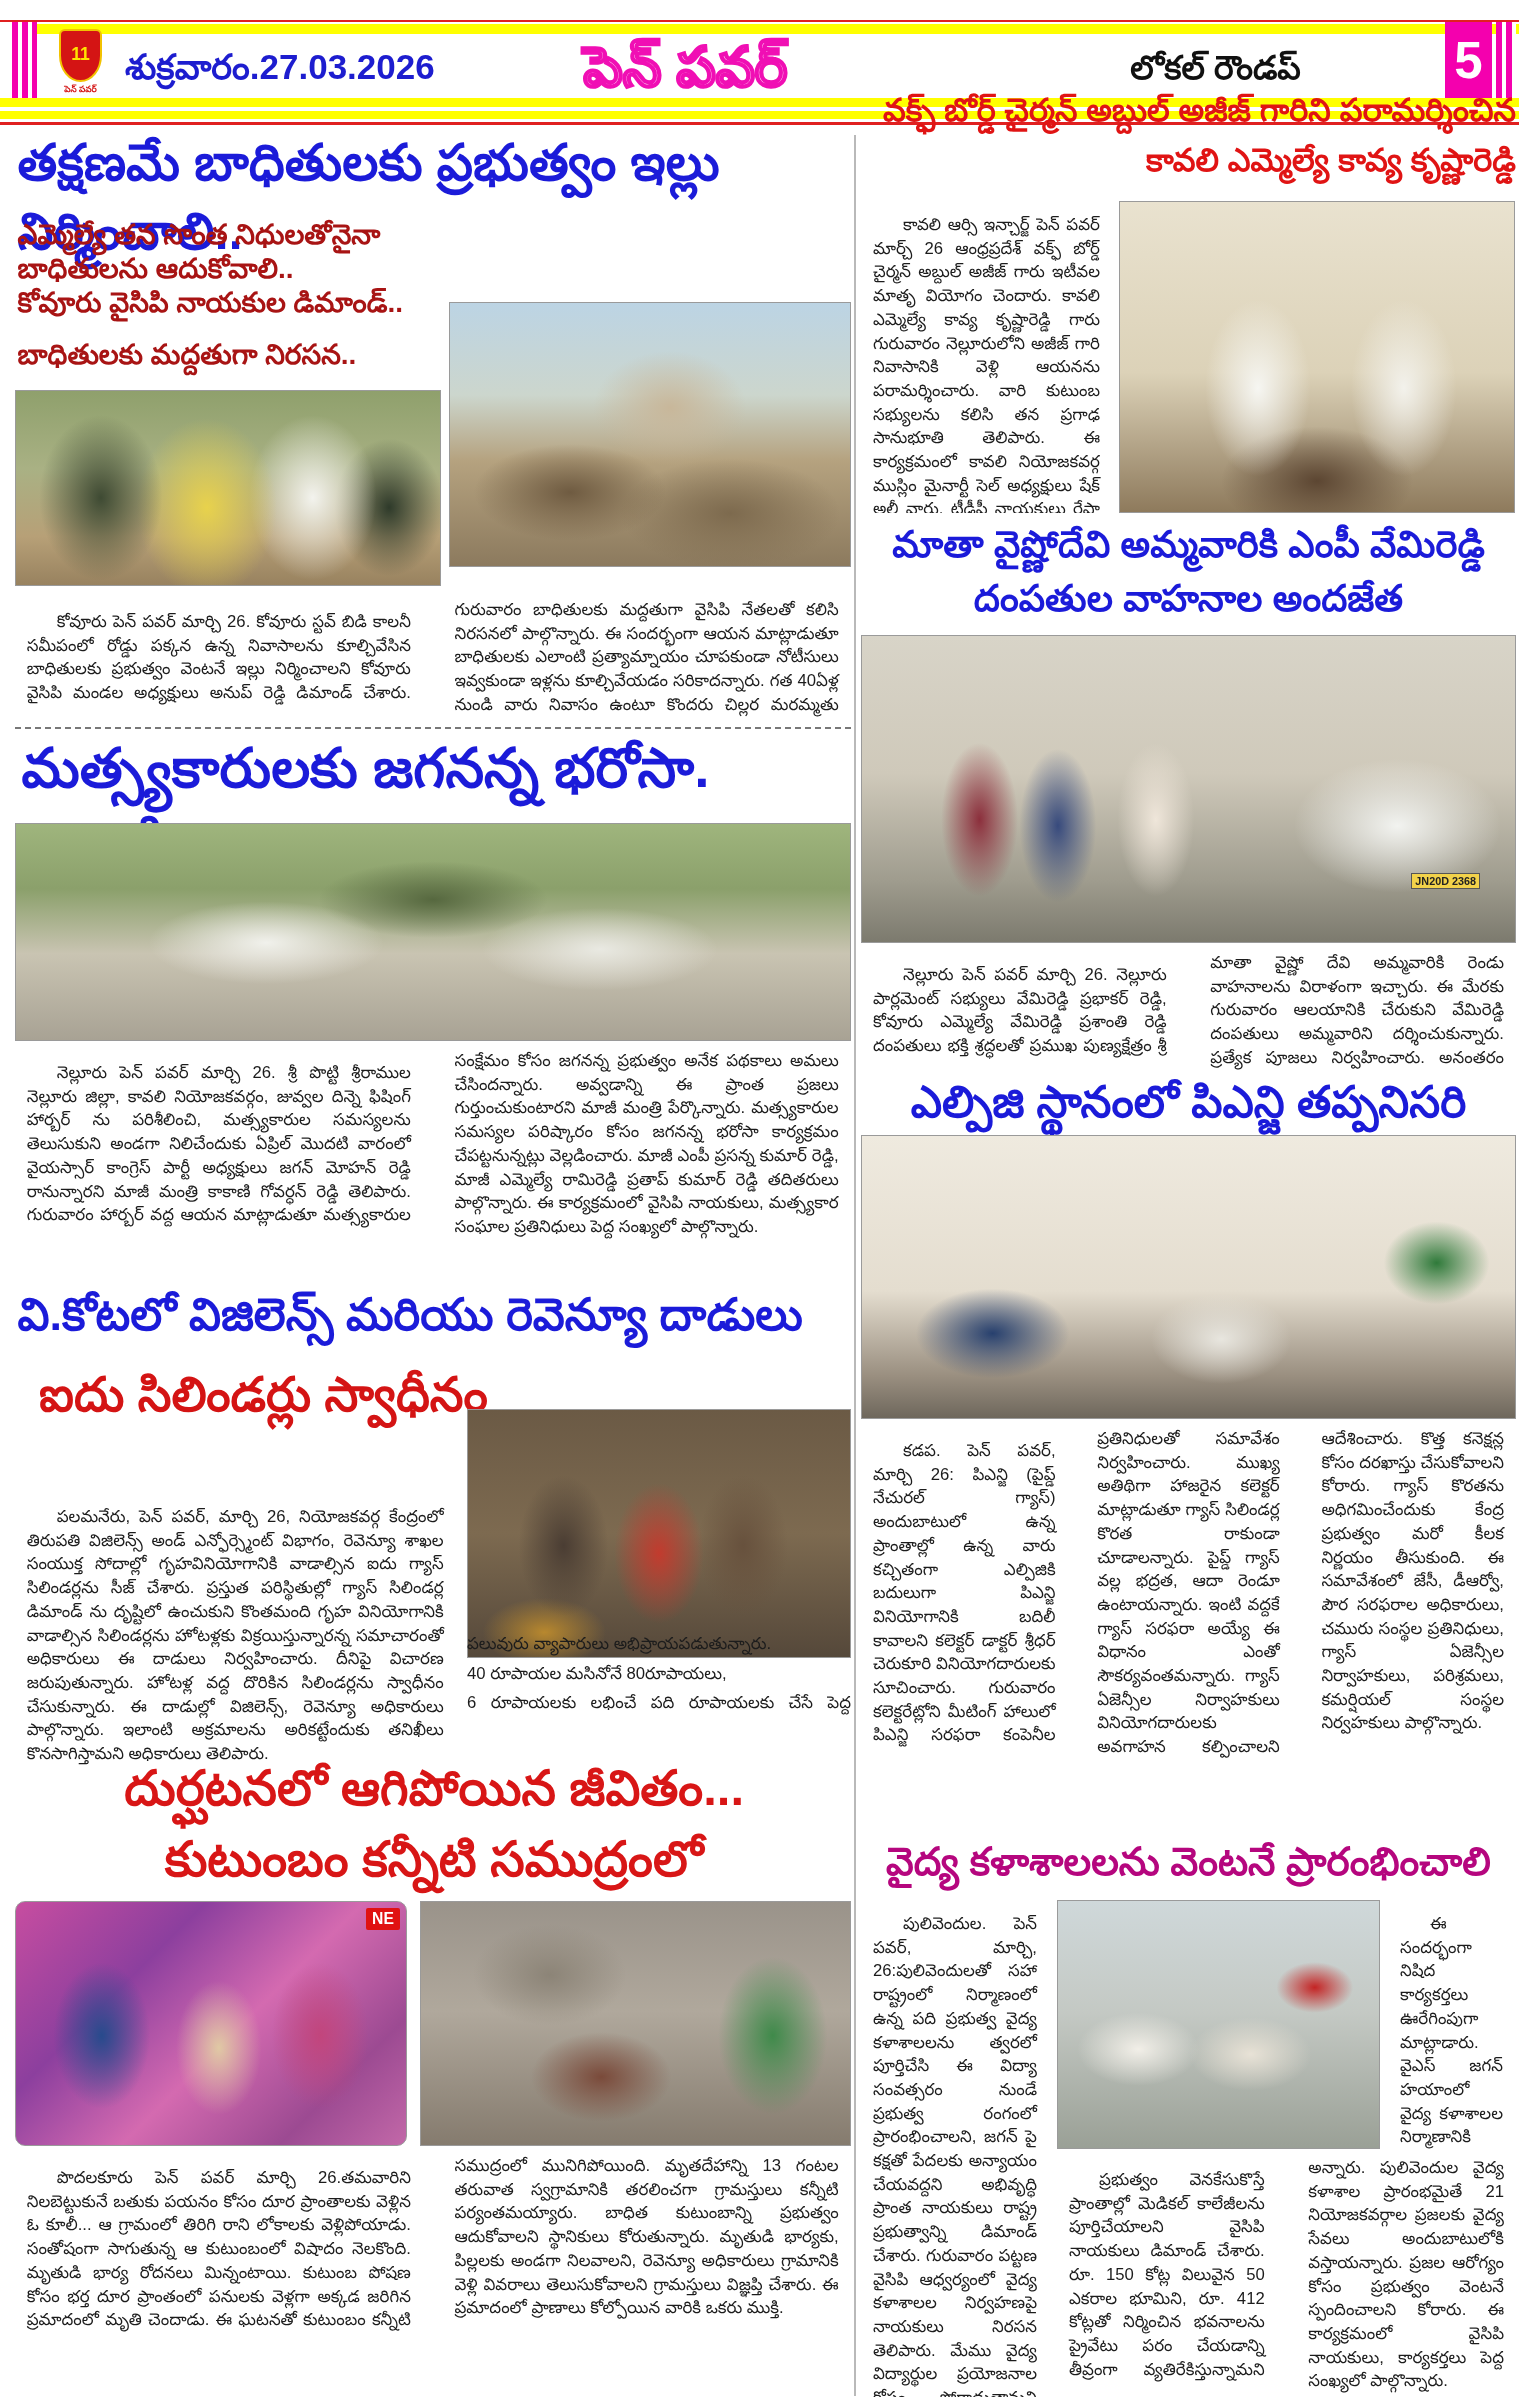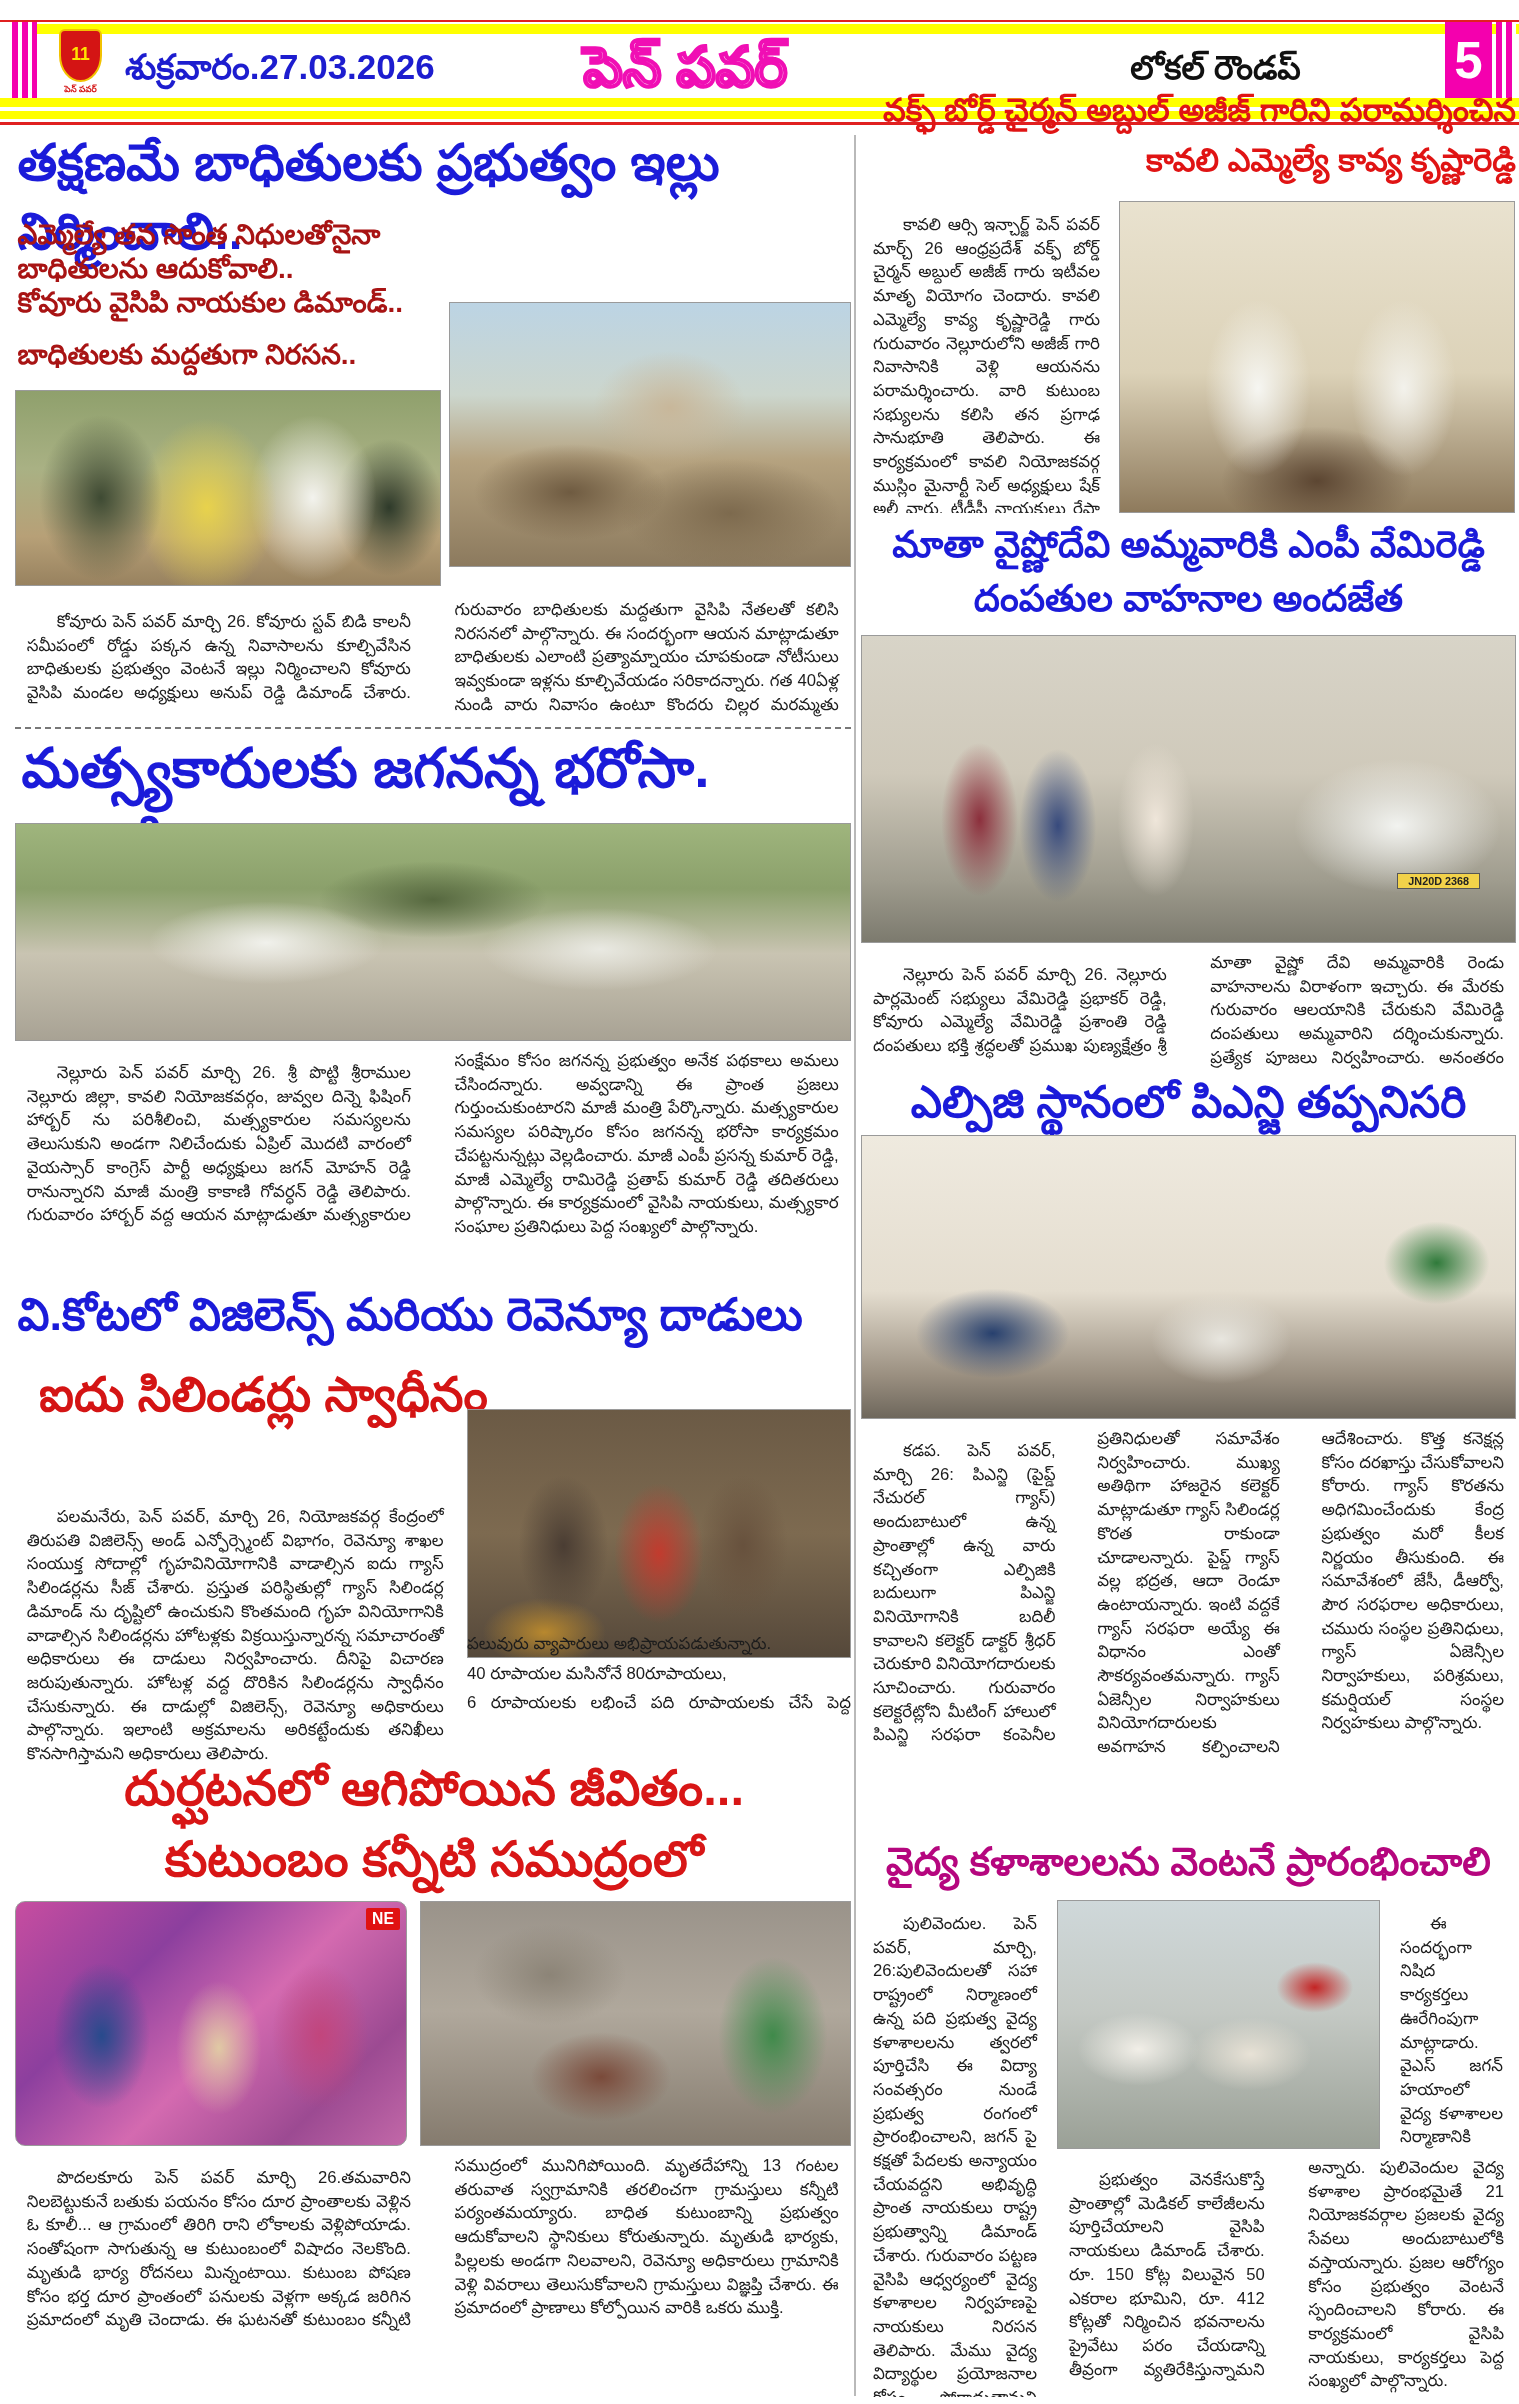--- a/index.html
+++ b/index.html
@@ -52,21 +52,21 @@
   .a4-headline{left:21.6px;top:733px;width:829px;font-size:55px;line-height:1.3;}
   .a5-headline{left:17.6px;top:1286px;width:833px;font-size:45px;line-height:1.3;}
   .a5-sub{left:39px;top:1364px;width:588px;font-size:48px;line-height:1.3;color:#d41414;font-weight:bold;}
   .a6-headline{left:17.6px;top:1753px;width:833px;font-size:49px;line-height:1.45;text-align:center;color:#d81616;font-weight:bold;}
   .a7-headline{left:861px;top:1076px;width:655px;font-size:44px;line-height:1.2;text-align:center;}
   .a8-headline{left:861px;top:1839px;width:655px;font-size:39px;line-height:1.2;text-align:center;color:#b5067e;font-weight:bold;}
 
   .ne-badge{position:absolute;right:5.9px;top:5.9px;background:#e01212;color:#fff;font-size:15.7px;
             font-weight:bold;padding:2px 5.9px;border-radius:2px;}
   .plate{position:absolute;right:35px;bottom:53px;background:#f2d24a;color:#222;font-size:10.8px;
-         font-weight:bold;padding:1px 10px;border:1px solid #555;}
+         font-weight:bold;padding:1px 3px;border:1px solid #555;}
   .a5-lines div{margin-bottom:5.9px;}
 
   
   .ph-protest{background:
      radial-gradient(88px 118px at 20% 55%,#3e4a33 0,transparent 70%),
      radial-gradient(108px 137px at 45% 60%,#e8d24c 0,transparent 65%),
      radial-gradient(98px 127px at 70% 55%,#f3f3ee 0,transparent 65%),
      radial-gradient(78px 98px at 88% 60%,#2e3a2a 0,transparent 70%),
      linear-gradient(180deg,#8fa06c 0%,#a9b184 40%,#b7a077 75%,#98825f 100%);}
   .ph-rubble{background:

